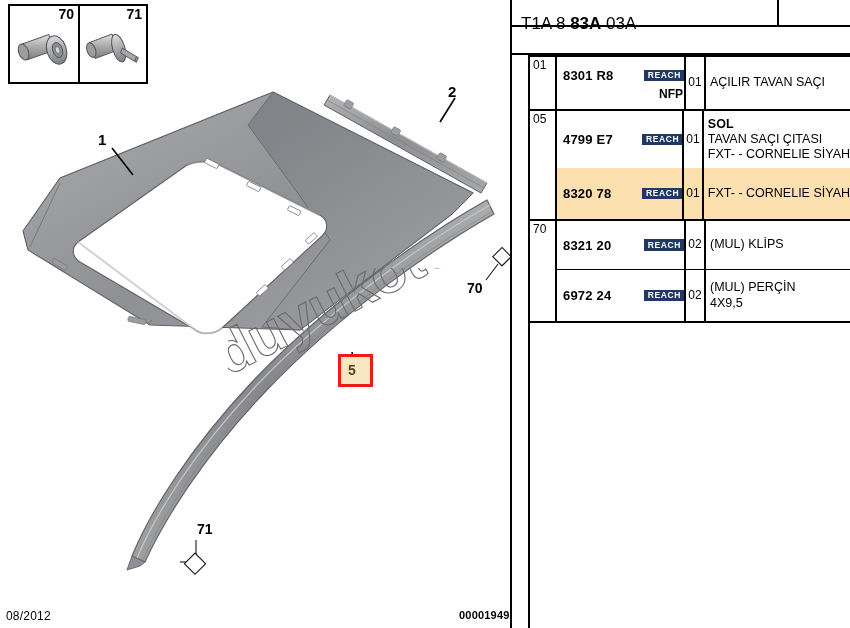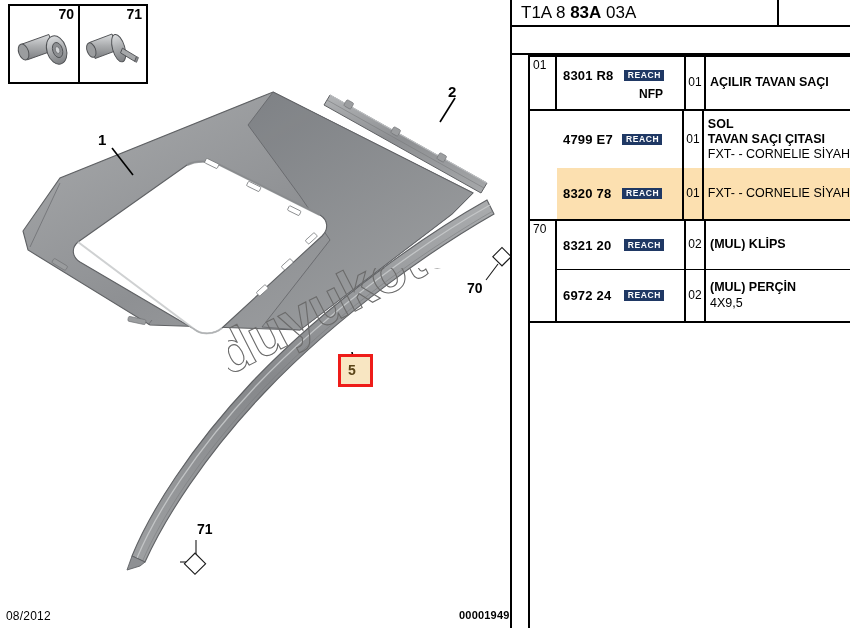--- a/index.html
+++ b/index.html
@@ -108,21 +108,21 @@
     width: 340px; height: 628px;
     border-left: 2px solid #000;
     background: transparent;
   }
   #panel-header {
     position: absolute; left: 0; top: 0;
     width: 340px; height: 27px;
     border-bottom: 2px solid #000;
   }
   #panel-title {
-    position: absolute; left: 9px; top: 3px;
+    position: absolute; left: 9px; top: 14px;
     font-size: 17px; line-height: 1.2;
     white-space: nowrap;
   }
   #panel-title .bold { font-weight: bold; }
   #header-divider {
     position: absolute; left: 265px; top: 0;
     width: 0; height: 27px;
     border-left: 2px solid #000;
   }
   #panel-subbar {
@@ -162,21 +162,21 @@
     display: flex;
     align-items: stretch;
     min-height: 26px;
   }
   .prow.sep { border-top: 1px solid #000; }
   .prow.hl { background: #fce0b0; }
 
   .c-ref {
     width: 127px;
     position: relative;
-    padding: 0 20px 0 6px;
+    padding: 0 0 0 6px;
     display: flex; flex-direction: column; justify-content: center;
   }
   .ref-line {
     display: flex; align-items: center; justify-content: space-between;
     min-height: 22px;
   }
   .ref-num {
     font-size: 13px; font-weight: bold;
     letter-spacing: 0.2px;
     white-space: nowrap;
@@ -210,21 +210,21 @@
     flex: 1;
     padding: 0 2px 0 4px;
     display: flex; flex-direction: column; justify-content: center;
   }
   .d-line {
     font-size: 12.5px;
     line-height: 1.22;
     white-space: nowrap;
   }
   .d-line.b { font-weight: bold; }
-  .d-line.top { font-weight: bold; }
+  .d-line.top { font-weight: normal; }
 
   
   #panel-tail {
     position: absolute; left: 16px; top: 322px;
     width: 0; height: 306px;
     border-left: 2px solid #000;
   }
 </style>
 </head>
 <body>
@@ -435,20 +435,21 @@
             </div>
             <div class="c-qty">01</div>
             <div class="c-desc">
               <div class="d-line top">AÇILIR TAVAN SAÇI</div>
             </div>
           </div>
         </div>
       </div>
 
       <div class="grp">
+        <div class="grp-code">05</div>
         <div class="rows">
           <div class="prow" style="min-height:57px">
             <div class="c-ref">
               <div class="ref-line">
                 <span class="ref-num">4799 E7</span>
                 <span class="reach">REACH</span>
               </div>
             </div>
             <div class="c-qty">01</div>
             <div class="c-desc">

